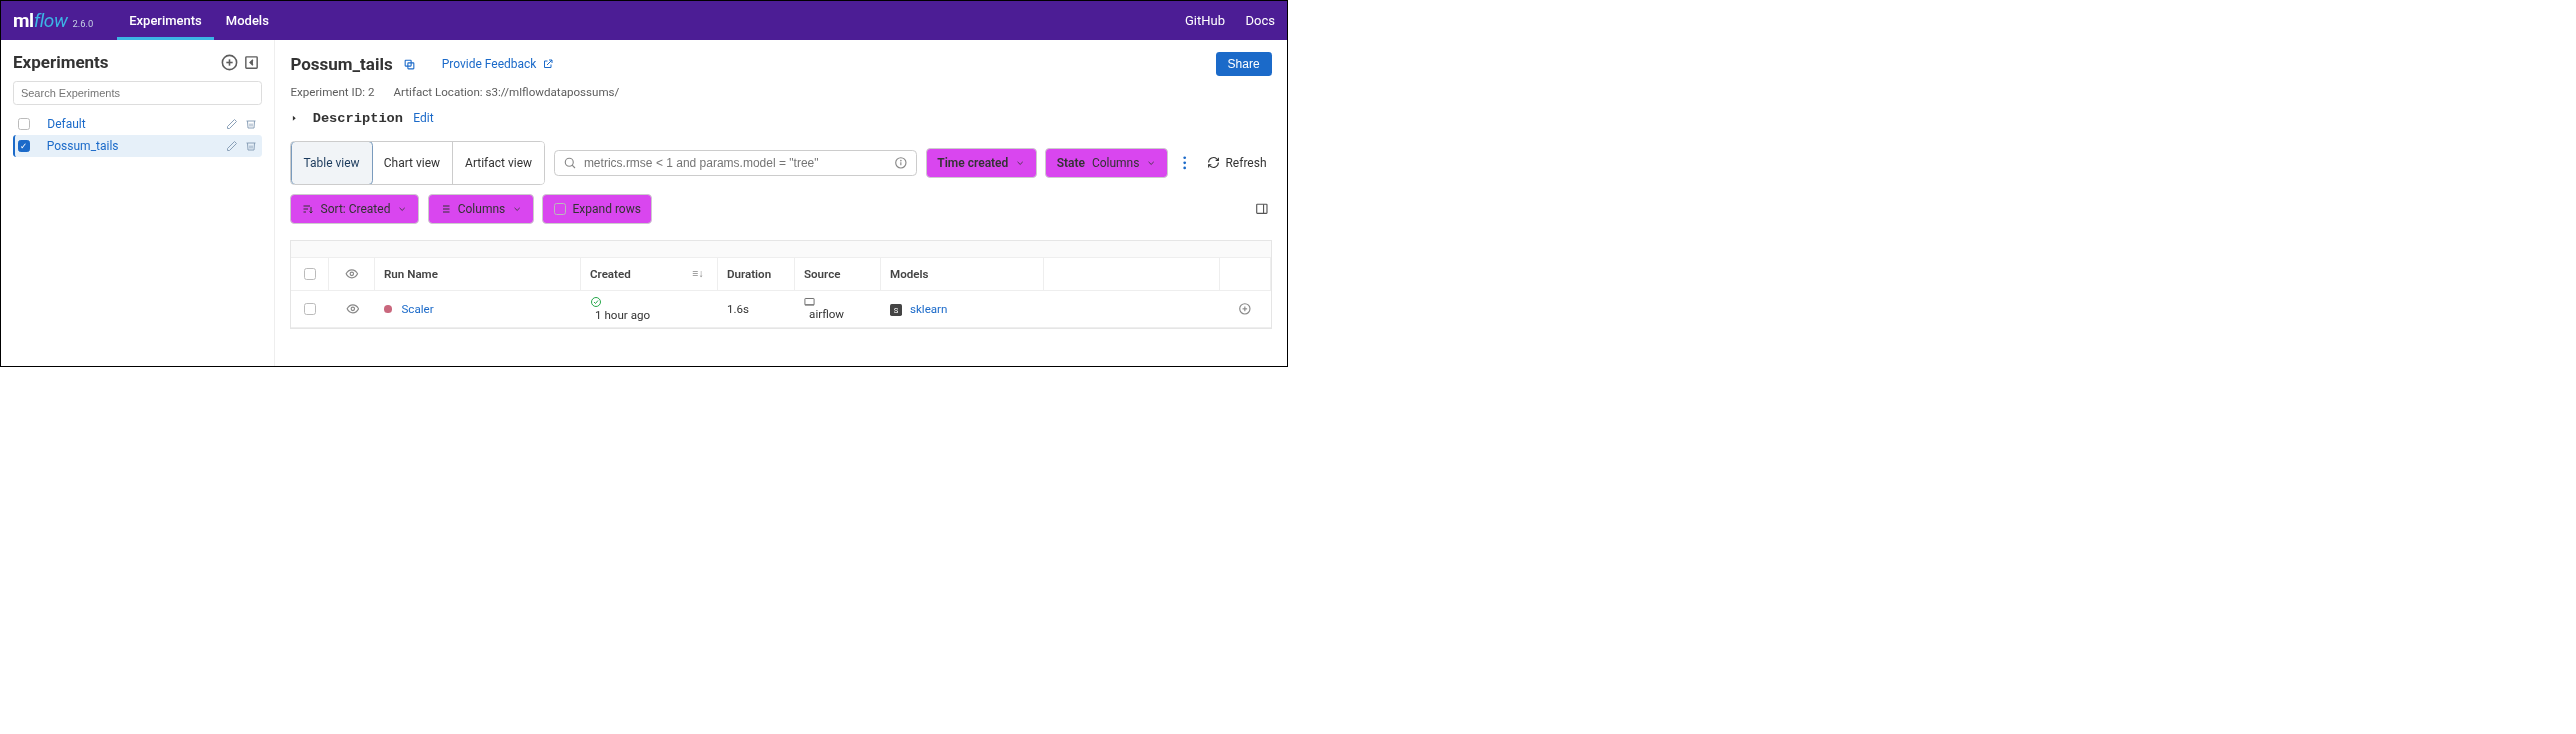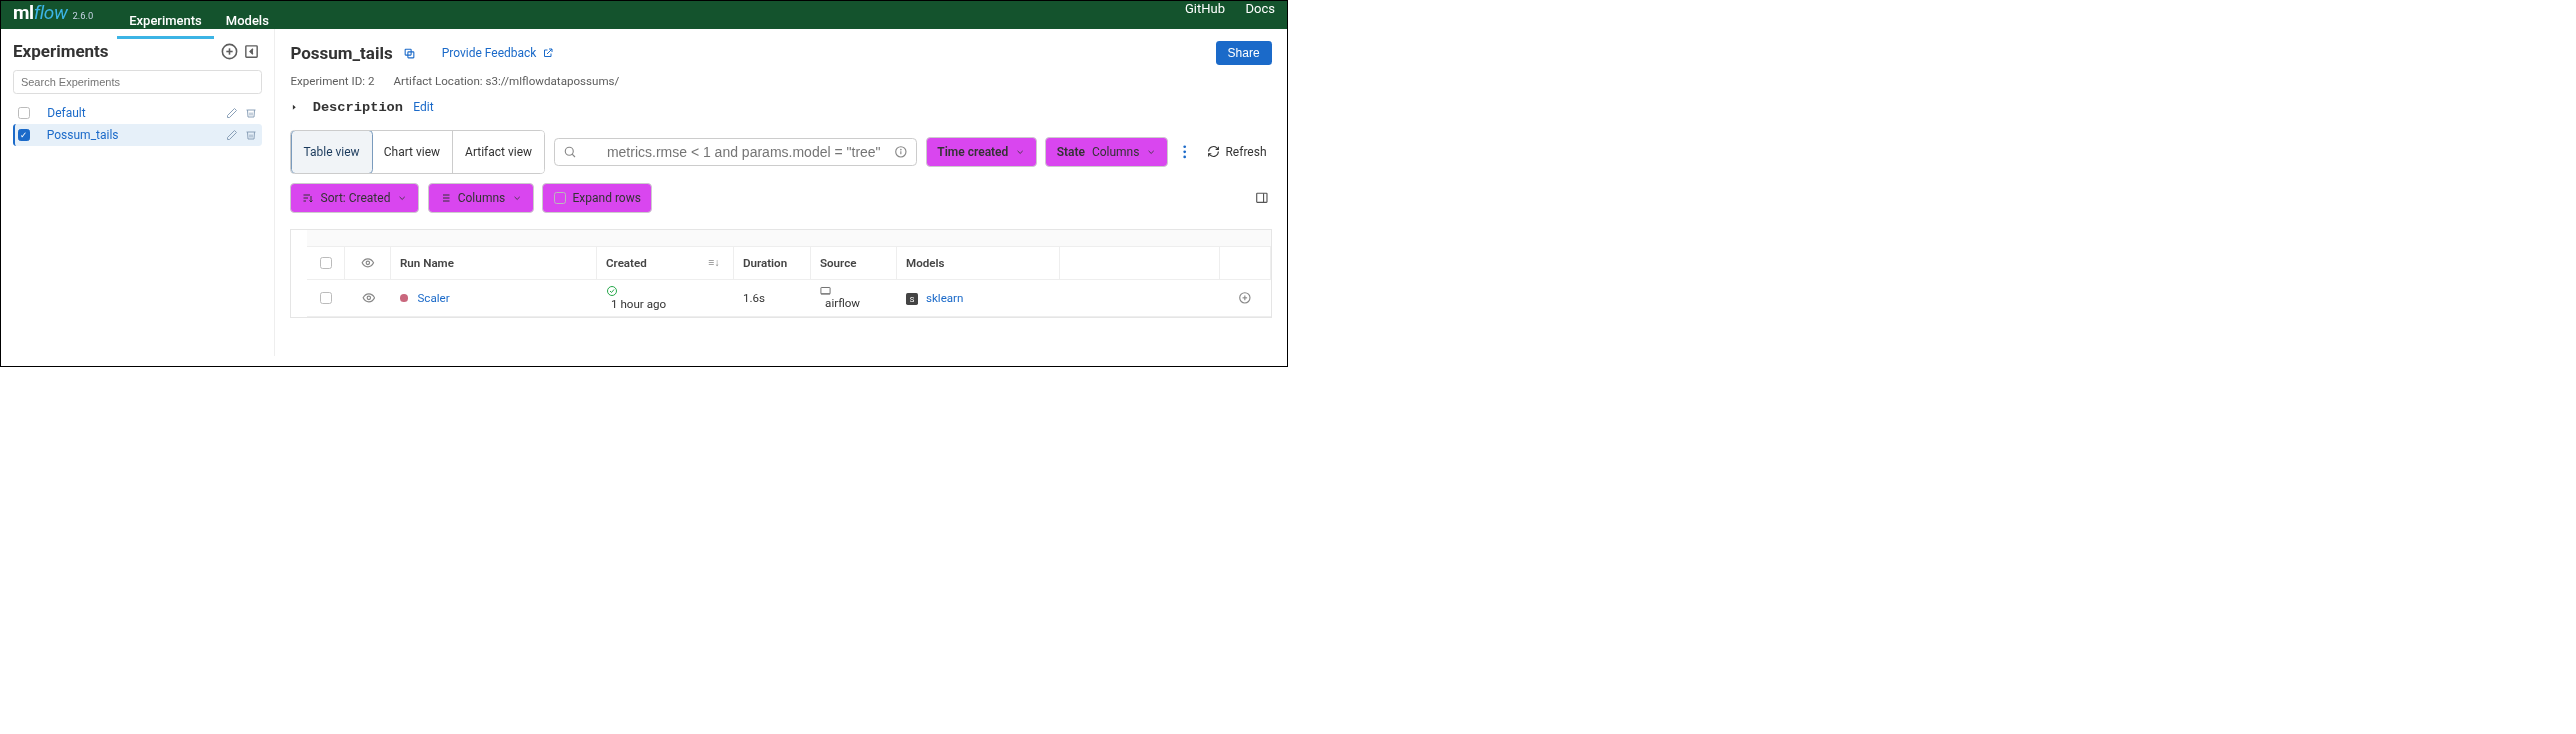--- a/index.html
+++ b/index.html
@@ -1,19 +1,19 @@
 <!DOCTYPE html>
 <html style="font-size:13.7px"><head>
 <meta charset="utf-8">
 <style>
   * { box-sizing: border-box; margin: 0; padding: 0; }
   body { font-family: -apple-system, BlinkMacSystemFont, "Segoe UI", Roboto, sans-serif; color: #333; background: #fff; border: 1.7px solid #000; width: 1288px; height: 367px; position: relative; overflow: hidden; }
 
   
-  .header { background: #14532d; height: 28px; display: flex; align-items: flex-start; padding: 0 12px; color: #fff; }
+  .header { background: #4c1d95; height: 39px; display: flex; align-items: center; padding: 0 12px; color: #fff; }
   .logo { display: flex; align-items: baseline; margin-right: 24px; }
   .logo-ml { font-size: 19px; font-weight: 700; color: #fff; letter-spacing: -0.4px; }
   .logo-flow { font-size: 19px; font-weight: 400; color: #3cb4e5; font-style: italic; letter-spacing: -0.4px; }
   .logo-version { font-size: 9.4px; color: #c8d4e6; margin-left: 5.1px; }
   .nav-tabs { display: flex; align-items: stretch; height: 38px; }
   .nav-tab { display: flex; align-items: center; font-size: 13px; font-weight: 500; color: #fff; padding: 0 12px; cursor: pointer; position: relative; }
   .nav-tab.active::after { content: ""; position: absolute; bottom: 0; left: 0; right: 0; height: 2.6px; background: #3cb4e5; }
   .header-right { margin-left: auto; display: flex; gap: 20.6px; font-size: 13px; }
   .header-link { color: #fff; cursor: pointer; }
 
@@ -49,32 +49,32 @@
   .desc-arrow { font-size: 11px; color: #333; width: 12px; cursor: pointer; }
   .desc-title { font-weight: 600; font-family: Liberation Mono, monospace; }
   .desc-edit { color: #1b6ac9; font-size: 12px; cursor: pointer; }
 
   .toolbar { display: flex; align-items: center; gap: 8.6px; margin-bottom: 8.6px; }
   .view-toggle { display: flex; border: 0.9px solid #ccc; border-radius: 4.3px; overflow: hidden; }
   .view-btn { padding: 14px 12px; font-size: 12px; cursor: pointer; background: #fff; border-right: 0.9px solid #ccc; }
   .view-btn:last-child { border-right: none; }
   .view-btn.active { background: #f1f4f7; border: 0.9px solid #7a9bbd; margin: -0.9px; z-index: 1; color: #1b3a5c; border-radius: 4.3px; }
   .run-search { flex: 1; display: flex; align-items: center; border: 0.9px solid #ccc; border-radius: 4.3px; padding: 5.1px 8.6px; gap: 6.9px; min-width: 292px; }
-  .run-search input { border: none; outline: none; flex: 1; font-size: 14px; color: #aaa; margin-left: 23px; }
+  .run-search input { border: none; outline: none; flex: 1; font-size: 12px; color: #aaa; }
   .info-icn { color: #888; }
   .drop-btn { border: 0.9px solid #ccc; border-radius: 4.3px; padding: 6.9px 10.3px; font-size: 12px; cursor: pointer; display: flex; align-items: center; gap: 6.9px; background: #d946ef; }
   .drop-btn .lbl { font-weight: 600; }
   .kebab { color: #1b6ac9; font-size: 15.4px; padding: 0 6.9px; cursor: pointer; }
   .refresh-btn { display: flex; align-items: flex-start; gap: 5.1px; font-size: 12px; cursor: pointer; color: #333; padding: 5.1px 5.1px;}
 
   .toolbar2 { display: flex; align-items: center; gap: 8.6px; margin-bottom: 16px; }
   .panel-ico { margin-left: auto; color: #555; padding: 3.4px; cursor: pointer;}
 
   
-  .tbl { border: 0.9px solid #e5e5e5; padding-left: 16px; }
+  .tbl { border: 0.9px solid #e5e5e5; }
   .tbl-row { display: grid; grid-template-columns: 38px 46px 206px 137px 77px 86px 163px 1fr 51px; align-items: center; min-height: 33px; border-bottom: 0.9px solid #eee; }
   .tbl-hdr { font-weight: 600; color: #444; font-size: 11px; }
   .tbl-hdr .cell { border-right: 0.9px solid #eee; height: 100%; display: flex; align-items: center;}
   .cell { padding: 5.1px 8.6px; font-size: 11.6px; }
   .cell.center { display:flex; justify-content:center; }
   .chk { width: 12px; height: 12px; border: 0.9px solid #bbb; border-radius: 2.6px; display: inline-block; }
   .eye { color: #888; }
   .dot { width: 7.7px; height: 7.7px; border-radius: 50%; background: #c9677d; display: inline-block; margin-right: 6.9px; }
   .link { color: #1b6ac9; cursor: pointer; }
   .green { color: #26a84a; margin-right: 5.1px; }

